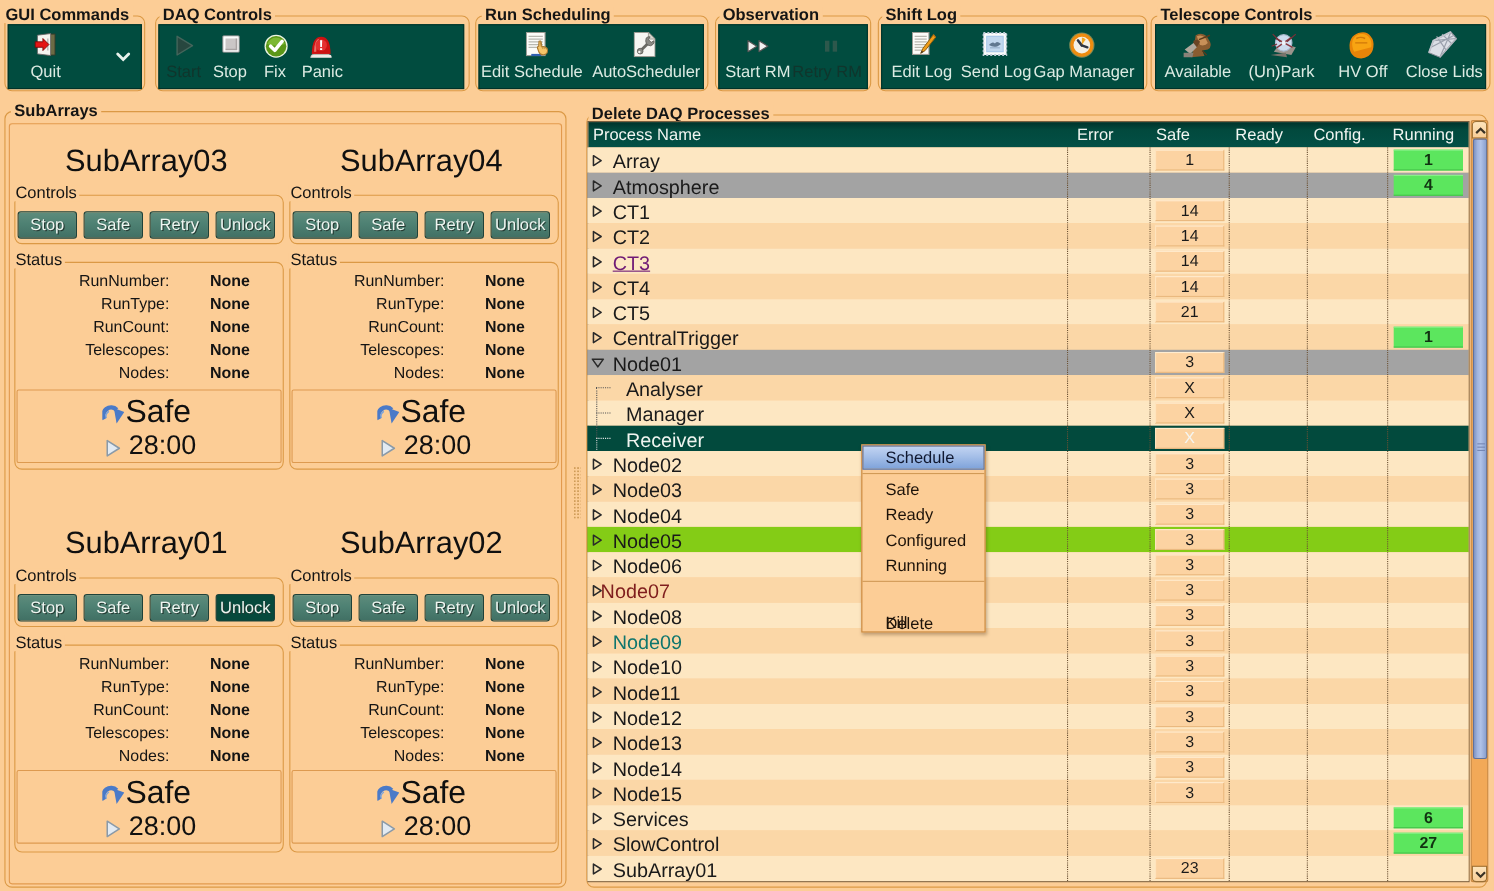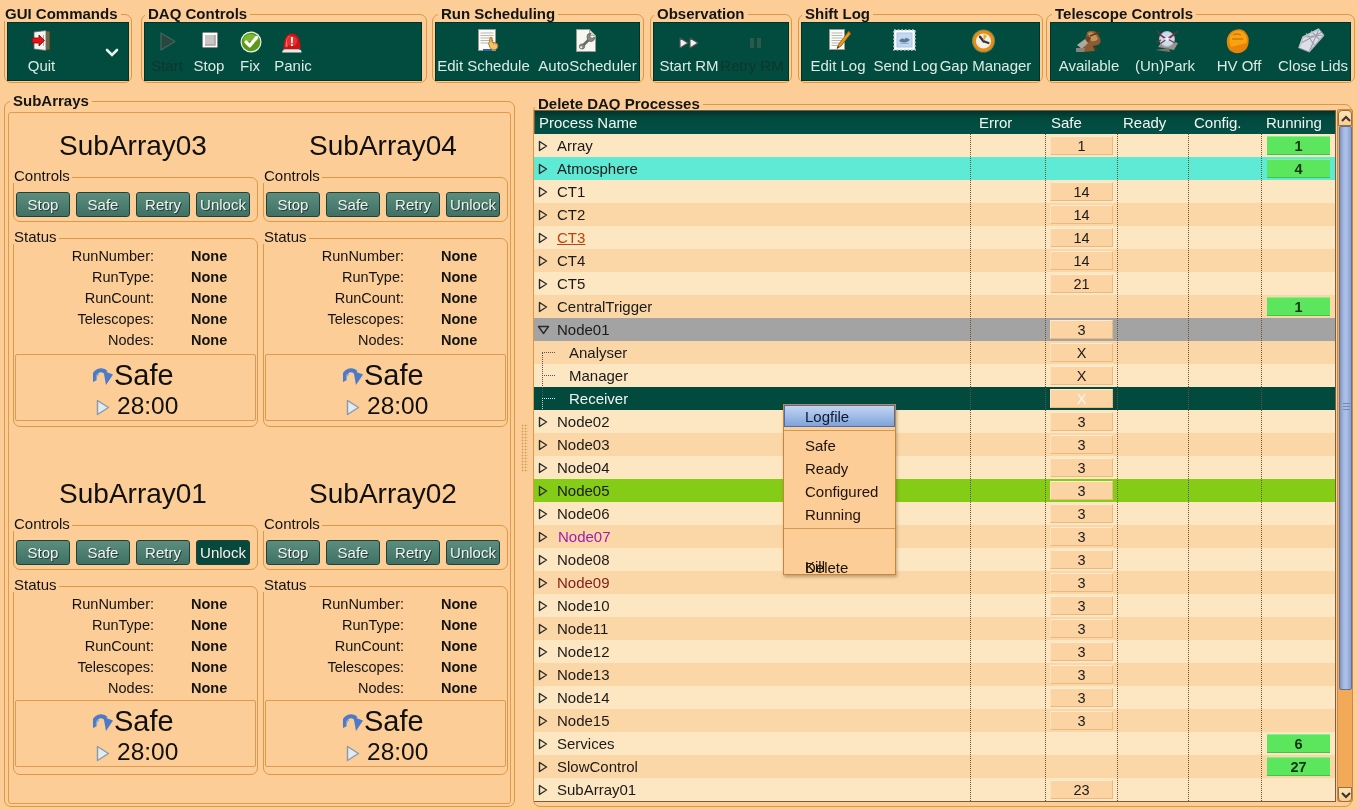--- a/index.html
+++ b/index.html
@@ -12,21 +12,21 @@
 .tbtxt { position:absolute; color:#dcebe3; font-size:15px; white-space:nowrap; text-align:center; }
 .tbdark { color:#10352c; }
 .btn { position:absolute; width:54px; height:25px; border:1px solid #1e423a; border-radius:3px;
   background:linear-gradient(180deg,#5e8c7c 0%,#4e8173 45%,#417064 100%);
   color:#eef5f0; font-size:15px; text-align:center; line-height:23px; text-shadow:1px 1px 0 #253b33; }
 .btnp { background:#07493c; }
 .title { position:absolute; font-size:28px; color:#101010; text-align:center; white-space:nowrap; line-height:1.08; }
 .slabel { position:absolute; font-size:14.5px; text-align:right; white-space:nowrap; }
 .sval { position:absolute; font-size:14.5px; font-weight:bold; white-space:nowrap; }
 .row { position:absolute; left:534px; width:801px; height:23px; }
-.rname { position:absolute; top:3px; font-size:15px; color:#1a1a1a; white-space:nowrap; }
+.rname { position:absolute; top:3px; font-size:18px; color:#1a1a1a; white-space:nowrap; }
 .exp { position:absolute; }
 .cellv { position:absolute; height:19px; top:2px; background:#fcd3a2; border-top:1px solid #ffeccf; border-left:1px solid #fee3bd; border-bottom:1px solid #eab97f; border-right:1px solid #eab97f; font-size:14.5px; text-align:center; line-height:18px; color:#1a1a1a; }
 .cellg { position:absolute; height:19px; top:2px; background:#5ce65e; border-top:1px solid #88f088; border-bottom:1px solid #44c24a; font-size:14.5px; font-weight:bold; text-align:center; line-height:18px; color:#113311; }
 .dot { position:absolute; width:1px; border-left:1px dotted #6b5134; }
 .mi { position:absolute; left:784px; width:111px; height:23px; font-size:15px; color:#1d130a; line-height:23px; padding-left:21px; }
 </style></head><body>
 <div class="grp" style="left:4px;top:14px;width:128px;height:69px;"></div>
 <div class="glabel" style="left:2px;top:6px;">GUI Commands</div>
 <div class="panel" style="left:7px;top:22px;width:122px;height:59px;"></div>
 <div class="grp" style="left:141px;top:14px;width:286px;height:69px;"></div>
@@ -306,21 +306,21 @@
 <span class="abs" style="left:731px;top:3px;">Running</span>
 </div>
 <div class="row" style="top:134px;background:#fde7c2;">
     <svg class="exp" style="left:4px;top:6px;" width="10" height="12" viewBox="0 0 10 12">
       <path d="M1.5 1.5 L8.5 6 L1.5 10.5 Z" fill="none" stroke="#2a2a2a" stroke-width="1.4" stroke-linejoin="round"></path>
     </svg>
     <span class="rname" style="left:23px;color:#1a1a1a;">Array</span>
     <div class="cellv" style="left:516px;width:63px;">1</div>
     <div class="cellg" style="left:733px;width:63px;">1</div>
   </div>
-<div class="row" style="top:157px;background:#5eead4;">
+<div class="row" style="top:157px;background:#a3a3a3;">
     <svg class="exp" style="left:4px;top:6px;" width="10" height="12" viewBox="0 0 10 12">
       <path d="M1.5 1.5 L8.5 6 L1.5 10.5 Z" fill="none" stroke="#2a2a2a" stroke-width="1.4" stroke-linejoin="round"></path>
     </svg>
     <span class="rname" style="left:23px;color:#1a1a1a;">Atmosphere</span>
     <div class="cellg" style="left:733px;width:63px;">4</div>
   </div>
 <div class="row" style="top:180px;background:#fde7c2;">
     <svg class="exp" style="left:4px;top:6px;" width="10" height="12" viewBox="0 0 10 12">
       <path d="M1.5 1.5 L8.5 6 L1.5 10.5 Z" fill="none" stroke="#2a2a2a" stroke-width="1.4" stroke-linejoin="round"></path>
     </svg>
@@ -331,21 +331,21 @@
     <svg class="exp" style="left:4px;top:6px;" width="10" height="12" viewBox="0 0 10 12">
       <path d="M1.5 1.5 L8.5 6 L1.5 10.5 Z" fill="none" stroke="#2a2a2a" stroke-width="1.4" stroke-linejoin="round"></path>
     </svg>
     <span class="rname" style="left:23px;color:#1a1a1a;">CT2</span>
     <div class="cellv" style="left:516px;width:63px;">14</div>
   </div>
 <div class="row" style="top:226px;background:#fde7c2;">
     <svg class="exp" style="left:4px;top:6px;" width="10" height="12" viewBox="0 0 10 12">
       <path d="M1.5 1.5 L8.5 6 L1.5 10.5 Z" fill="none" stroke="#2a2a2a" stroke-width="1.4" stroke-linejoin="round"></path>
     </svg>
-    <span class="rname" style="left:23px;color:#c2410c;text-decoration:underline;">CT3</span>
+    <span class="rname" style="left:23px;color:#701a75;text-decoration:underline;">CT3</span>
     <div class="cellv" style="left:516px;width:63px;">14</div>
   </div>
 <div class="row" style="top:249px;background:#fbd7a7;">
     <svg class="exp" style="left:4px;top:6px;" width="10" height="12" viewBox="0 0 10 12">
       <path d="M1.5 1.5 L8.5 6 L1.5 10.5 Z" fill="none" stroke="#2a2a2a" stroke-width="1.4" stroke-linejoin="round"></path>
     </svg>
     <span class="rname" style="left:23px;color:#1a1a1a;">CT4</span>
     <div class="cellv" style="left:516px;width:63px;">14</div>
   </div>
 <div class="row" style="top:272px;background:#fde7c2;">
@@ -416,35 +416,35 @@
     <svg class="exp" style="left:4px;top:6px;" width="10" height="12" viewBox="0 0 10 12">
       <path d="M1.5 1.5 L8.5 6 L1.5 10.5 Z" fill="none" stroke="#2a2a2a" stroke-width="1.4" stroke-linejoin="round"></path>
     </svg>
     <span class="rname" style="left:23px;color:#1a1a1a;">Node06</span>
     <div class="cellv" style="left:516px;width:63px;">3</div>
   </div>
 <div class="row" style="top:525px;background:#fbd7a7;">
     <svg class="exp" style="left:4px;top:6px;" width="10" height="12" viewBox="0 0 10 12">
       <path d="M1.5 1.5 L8.5 6 L1.5 10.5 Z" fill="none" stroke="#2a2a2a" stroke-width="1.4" stroke-linejoin="round"></path>
     </svg>
-    <span class="rname" style="left:24px;color:#a21caf;">Node07</span>
+    <span class="rname" style="left:12px;color:#7f1d1d;">Node07</span>
     <div class="cellv" style="left:516px;width:63px;">3</div>
   </div>
 <div class="row" style="top:548px;background:#fde7c2;">
     <svg class="exp" style="left:4px;top:6px;" width="10" height="12" viewBox="0 0 10 12">
       <path d="M1.5 1.5 L8.5 6 L1.5 10.5 Z" fill="none" stroke="#2a2a2a" stroke-width="1.4" stroke-linejoin="round"></path>
     </svg>
     <span class="rname" style="left:23px;color:#1a1a1a;">Node08</span>
     <div class="cellv" style="left:516px;width:63px;">3</div>
   </div>
 <div class="row" style="top:571px;background:#fbd7a7;">
     <svg class="exp" style="left:4px;top:6px;" width="10" height="12" viewBox="0 0 10 12">
       <path d="M1.5 1.5 L8.5 6 L1.5 10.5 Z" fill="none" stroke="#2a2a2a" stroke-width="1.4" stroke-linejoin="round"></path>
     </svg>
-    <span class="rname" style="left:23px;color:#7f1d1d;">Node09</span>
+    <span class="rname" style="left:23px;color:#0f766e;">Node09</span>
     <div class="cellv" style="left:516px;width:63px;">3</div>
   </div>
 <div class="row" style="top:594px;background:#fde7c2;">
     <svg class="exp" style="left:4px;top:6px;" width="10" height="12" viewBox="0 0 10 12">
       <path d="M1.5 1.5 L8.5 6 L1.5 10.5 Z" fill="none" stroke="#2a2a2a" stroke-width="1.4" stroke-linejoin="round"></path>
     </svg>
     <span class="rname" style="left:23px;color:#1a1a1a;">Node10</span>
     <div class="cellv" style="left:516px;width:63px;">3</div>
   </div>
 <div class="row" style="top:617px;background:#fbd7a7;">
@@ -524,21 +524,21 @@
 </div>
 <div class="abs" style="left:1338px;top:787px;width:14px;height:15px;background:linear-gradient(180deg,#fde4bc,#f9cd96);border:1px solid #9a7036;border-radius:0 0 4px 4px;">
 <svg width="12" height="8" viewBox="0 0 12 8" style="position:absolute;left:1px;top:3px;">
       <path d="M2 2 L6 6 L10 2" fill="none" stroke="#3a3226" stroke-width="2"></path>
     </svg>
   </div>
 <div class="abs" style="left:521px;top:424px;width:7px;height:48px;background-image:radial-gradient(circle,#cf9c58 0.8px,transparent 1.1px);background-size:3px 3px;"></div>
 
 <div class="abs" style="left:783px;top:404px;width:113px;height:171px;background:#fccd96;border:1px solid #c8863a;box-shadow:1px 2px 3px rgba(80,50,20,0.35);"></div>
 <div class="abs" style="left:784px;top:405px;width:111px;height:22px;background:linear-gradient(180deg,#c2d4f2 0%,#a5bfe8 45%,#7fa3da 100%);border:1px solid #4a6eae;">
-<span style="position:absolute;left:20px;top:2px;font-size:15px;color:#101830;">Logfile</span>
+<span style="position:absolute;left:20px;top:2px;font-size:15px;color:#101830;">Schedule</span>
   </div>
 <div class="abs" style="left:784px;top:430px;width:111px;border-top:1px solid #d19a56;"></div>
 <div class="mi" style="top:434px;">Safe</div>
 <div class="mi" style="top:457px;">Ready</div>
 <div class="mi" style="top:480px;">Configured</div>
 <div class="mi" style="top:503px;">Running</div>
 <div class="abs" style="left:784px;top:528px;width:111px;border-top:1px solid #d19a56;"></div>
 <div class="mi" style="top:556px;">Delete</div>
 <div class="mi" style="top:555px;">Kill</div>
 </body></html>

